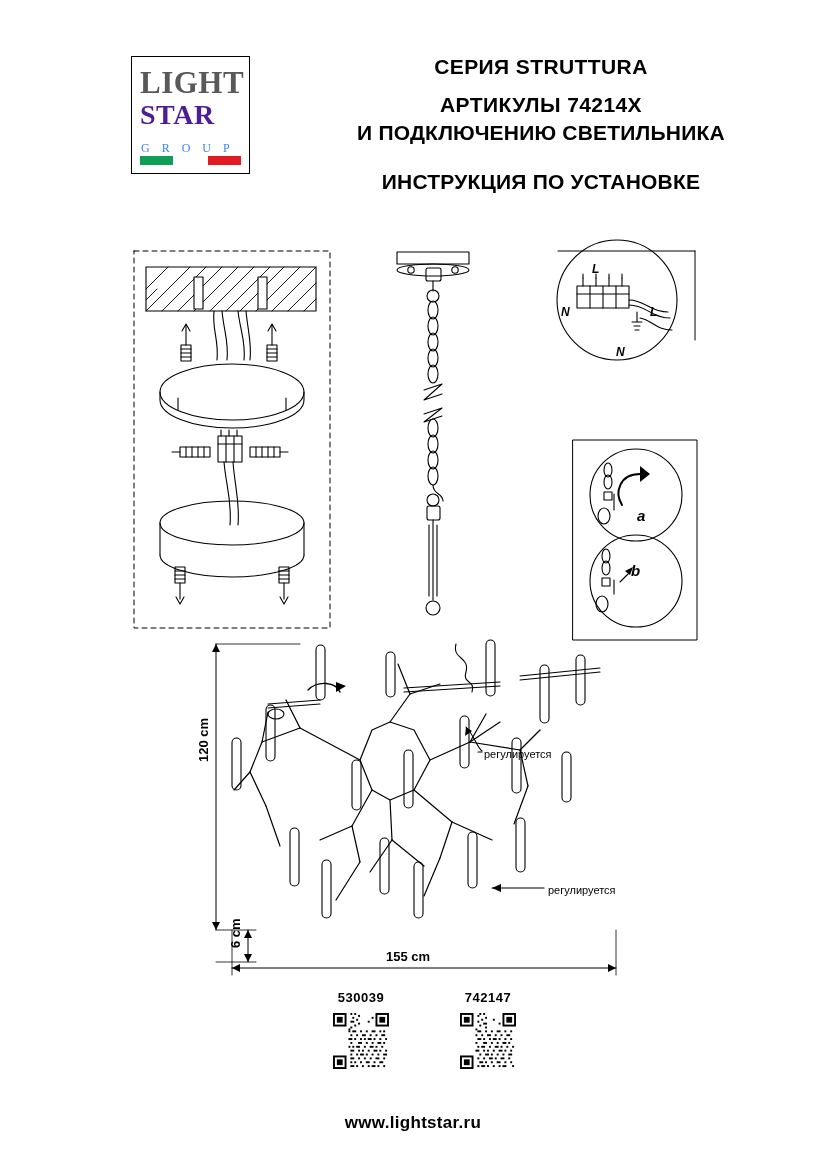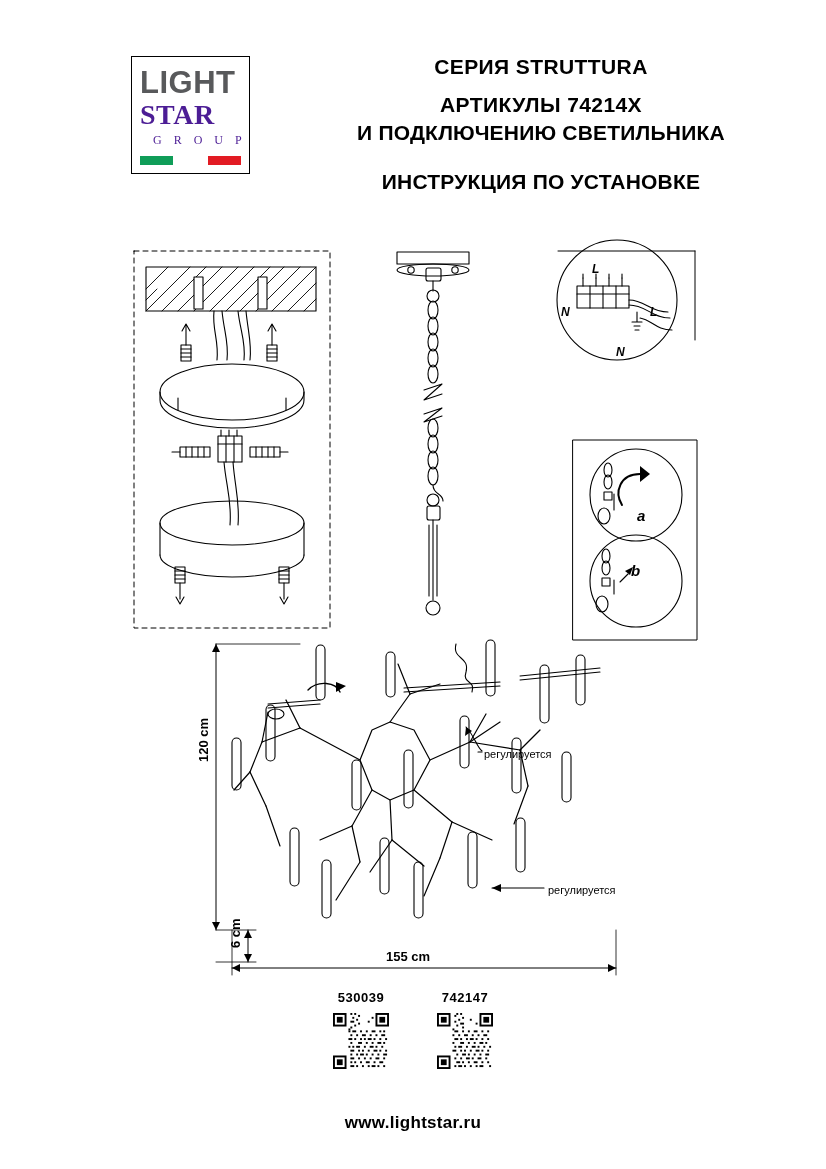--- a/index.html
+++ b/index.html
@@ -31,45 +31,44 @@
     width: 119px;
     height: 118px;
     border: 1px solid #000;
     box-sizing: border-box;
     background: #fff;
   }
   .logo-light {
     position: absolute;
     left: 8px;
     top: 8px;
-    font-family: Liberation Sans, sans-serif;
+    font-family: Liberation Serif, serif;
     font-size: 31px;
     font-weight: bold;
     letter-spacing: 0.5px;
     color: #58595b;
   }
   .logo-star {
     position: absolute;
     left: 8px;
     top: 42px;
     font-family: "Liberation Serif", serif;
     font-size: 28px;
     font-weight: bold;
     letter-spacing: 0.5px;
     color: #4c1d95;
   }
   .logo-group {
     position: absolute;
     left: 9px;
-    top: 76px;
+    top: 84px;
     font-family: "Liberation Serif", serif;
     font-size: 12px;
     letter-spacing: 4.5px;
-    color: #4c1d95;
-    margin-left: 12px;
+    color: #3b82f6;
   }
   .logo-flag {
     position: absolute;
     left: 8px;
     top: 99px;
     width: 101px;
     height: 9px;
     display: flex;
   }
   .logo-flag span { display:block; height: 100%; }
@@ -158,21 +157,21 @@
     font-weight: bold;
     letter-spacing: 0.5px;
   }
   .qr {
     width: 56px;
     height: 56px;
     margin: 8px auto 0;
     background-repeat: no-repeat;
   }
   .code-1 { left: 316px; top: 0; }
-  .code-2 { left: 420px; top: 0; }
+  .code-2 { left: 443px; top: 0; }
 
   
   .footer {
     position: absolute;
     left: 0;
     top: 1113px;
     width: 826px;
     text-align: center;
     font-size: 17px;
     font-weight: bold;

